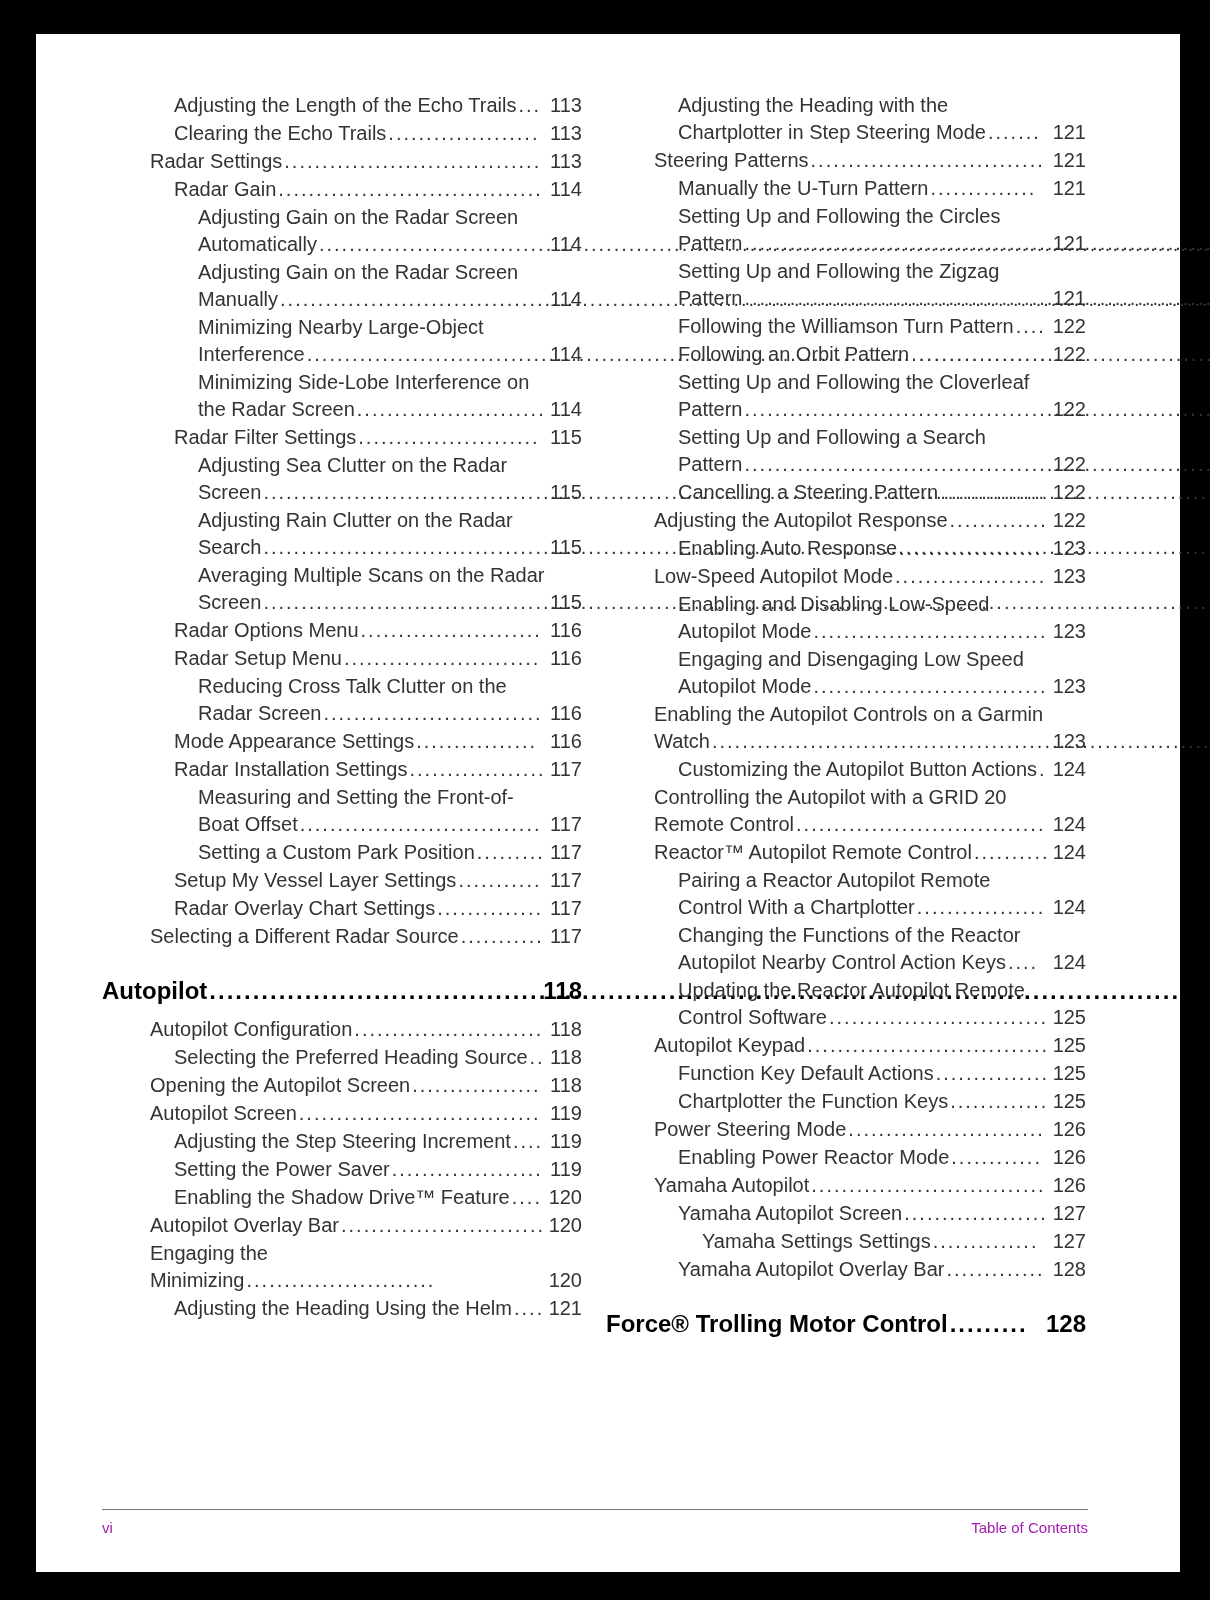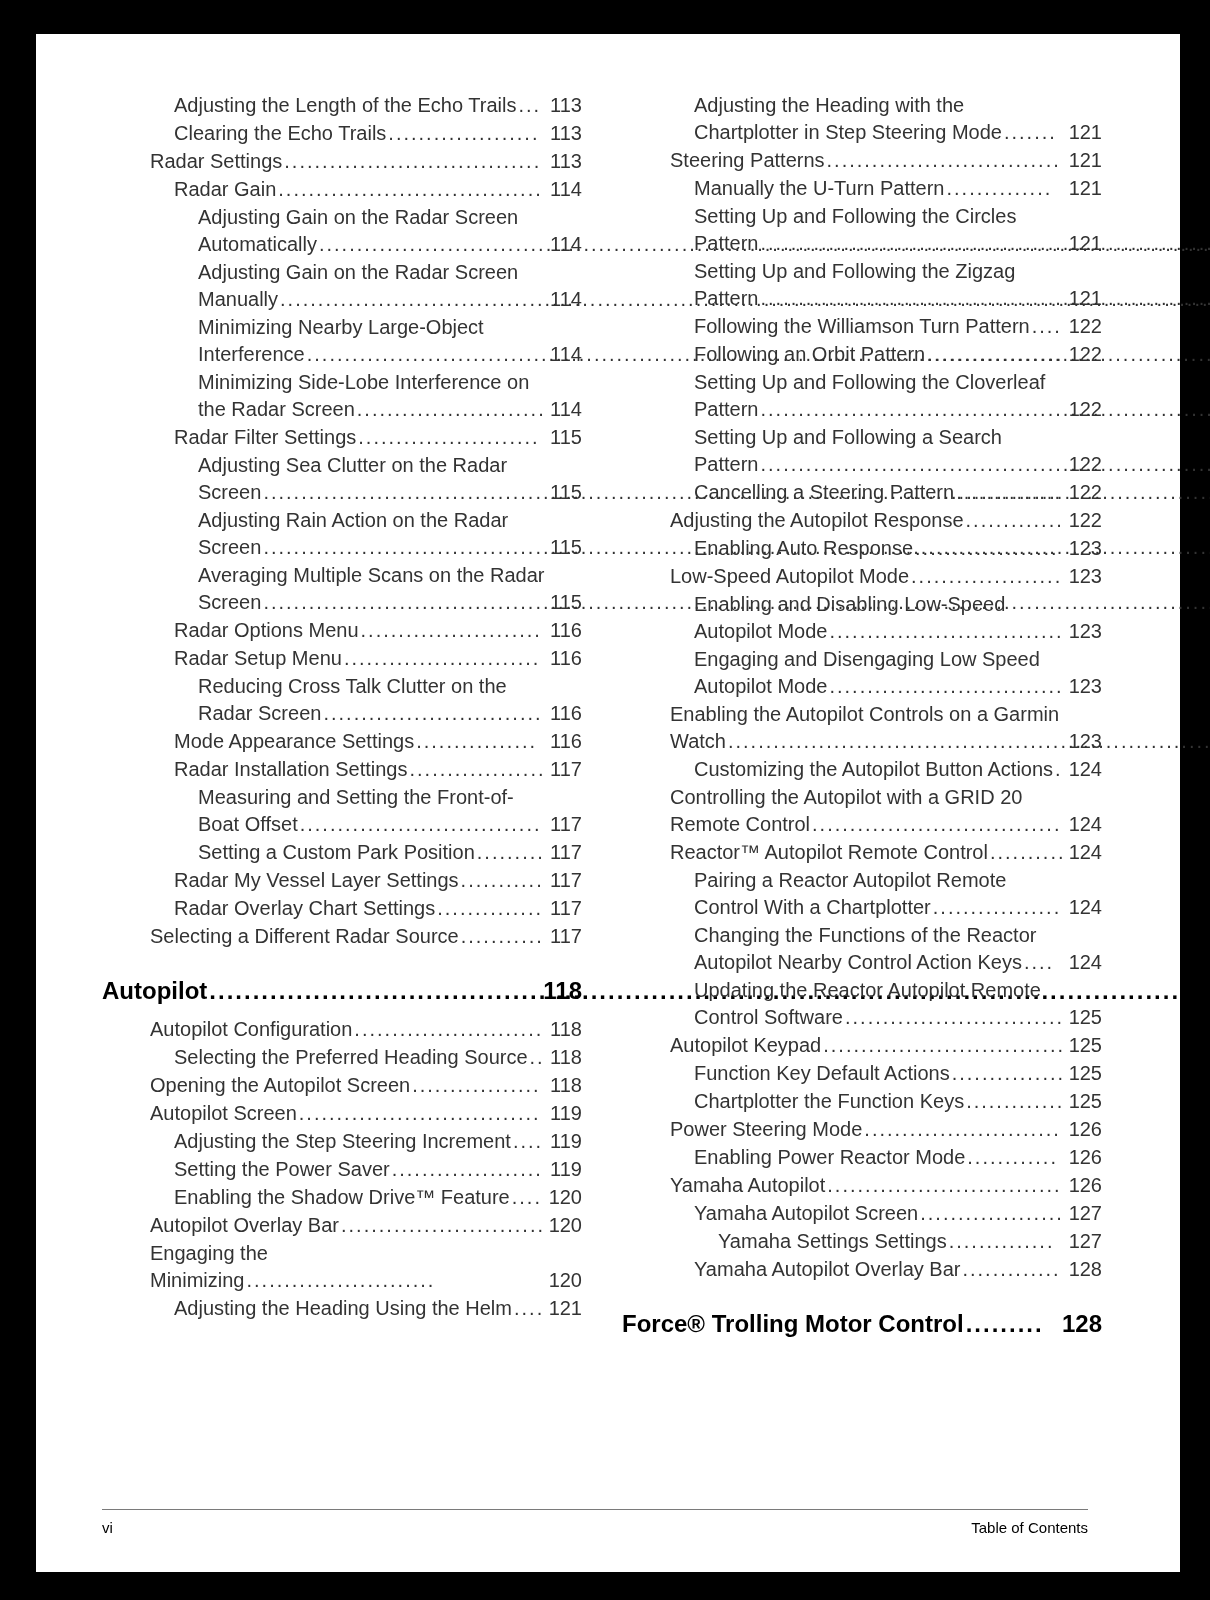--- a/index.html
+++ b/index.html
@@ -20,21 +20,21 @@
     right: 30px;
     bottom: 28px;
     background: #ffffff;
   }
   .content {
     position: absolute;
     top: 58px;
     left: 66px;
     right: 92px;
     display: flex;
-    gap: 40px;
+    gap: 24px;
   }
   .col { width: 480px; }
   .entry {
     position: relative;
     font-size: 20px;
     line-height: 27px;
     color: #333333;
     padding-right: 36px;
     margin-bottom: 1px;
   }
@@ -67,49 +67,49 @@
   .footer {
     position: absolute;
     left: 66px;
     right: 92px;
     bottom: 36px;
     border-top: 1px solid #7a7a7a;
     padding-top: 9px;
     display: flex;
     justify-content: space-between;
     font-size: 15px;
-    color: #000000;
+    color: #a21caf;
   }
 </style>
 </head>
 <body>
 
 <div class="page">
   <div class="content">
     <div class="col">
         <div class="entry lvl-2"><span class="title">Adjusting the Length of the Echo Trails</span><span class="leader">...</span><span class="page-num">113</span></div>
         <div class="entry lvl-2"><span class="title">Clearing the Echo Trails</span><span class="leader">....................</span><span class="page-num">113</span></div>
         <div class="entry lvl-1"><span class="title">Radar Settings</span><span class="leader">..................................</span><span class="page-num">113</span></div>
         <div class="entry lvl-2"><span class="title">Radar Gain</span><span class="leader">...................................</span><span class="page-num">114</span></div>
         <div class="entry lvl-3"><span class="title">Adjusting Gain on the Radar Screen Automatically</span><span class="leader">................................................................................................................................................................</span><span class="page-num">114</span></div>
         <div class="entry lvl-3"><span class="title">Adjusting Gain on the Radar Screen Manually</span><span class="leader">................................................................................................................................................................</span><span class="page-num">114</span></div>
         <div class="entry lvl-3"><span class="title">Minimizing Nearby Large-Object Interference</span><span class="leader">................................................................................................................................................................</span><span class="page-num">114</span></div>
         <div class="entry lvl-3"><span class="title">Minimizing Side-Lobe Interference on the Radar Screen</span><span class="leader">.........................</span><span class="page-num">114</span></div>
         <div class="entry lvl-2"><span class="title">Radar Filter Settings</span><span class="leader">........................</span><span class="page-num">115</span></div>
         <div class="entry lvl-3"><span class="title">Adjusting Sea Clutter on the Radar Screen</span><span class="leader">................................................................................................................................................................</span><span class="page-num">115</span></div>
-        <div class="entry lvl-3"><span class="title">Adjusting Rain Action on the Radar Screen</span><span class="leader">................................................................................................................................................................</span><span class="page-num">115</span></div>
+        <div class="entry lvl-3"><span class="title">Adjusting Rain Clutter on the Radar Search</span><span class="leader">................................................................................................................................................................</span><span class="page-num">115</span></div>
         <div class="entry lvl-3"><span class="title">Averaging Multiple Scans on the Radar Screen</span><span class="leader">................................................................................................................................................................</span><span class="page-num">115</span></div>
         <div class="entry lvl-2"><span class="title">Radar Options Menu</span><span class="leader">........................</span><span class="page-num">116</span></div>
         <div class="entry lvl-2"><span class="title">Radar Setup Menu</span><span class="leader">..........................</span><span class="page-num">116</span></div>
         <div class="entry lvl-3"><span class="title">Reducing Cross Talk Clutter on the Radar Screen</span><span class="leader">.............................</span><span class="page-num">116</span></div>
         <div class="entry lvl-2"><span class="title">Mode Appearance Settings</span><span class="leader">................</span><span class="page-num">116</span></div>
         <div class="entry lvl-2"><span class="title">Radar Installation Settings</span><span class="leader">..................</span><span class="page-num">117</span></div>
         <div class="entry lvl-3"><span class="title">Measuring and Setting the Front-of-Boat Offset</span><span class="leader">................................</span><span class="page-num">117</span></div>
         <div class="entry lvl-3"><span class="title">Setting a Custom Park Position</span><span class="leader">.........</span><span class="page-num">117</span></div>
-        <div class="entry lvl-2"><span class="title">Radar My Vessel Layer Settings</span><span class="leader">...........</span><span class="page-num">117</span></div>
+        <div class="entry lvl-2"><span class="title">Setup My Vessel Layer Settings</span><span class="leader">...........</span><span class="page-num">117</span></div>
         <div class="entry lvl-2"><span class="title">Radar Overlay Chart Settings</span><span class="leader">..............</span><span class="page-num">117</span></div>
         <div class="entry lvl-1"><span class="title">Selecting a Different Radar Source</span><span class="leader">...........</span><span class="page-num">117</span></div>
         <div class="entry heading"><span class="title">Autopilot</span><span class="leader">................................................................................................................................................................</span><span class="page-num">118</span></div>
         <div class="entry lvl-1"><span class="title">Autopilot Configuration</span><span class="leader">.........................</span><span class="page-num">118</span></div>
         <div class="entry lvl-2"><span class="title">Selecting the Preferred Heading Source</span><span class="leader">..</span><span class="page-num">118</span></div>
         <div class="entry lvl-1"><span class="title">Opening the Autopilot Screen</span><span class="leader">.................</span><span class="page-num">118</span></div>
         <div class="entry lvl-1"><span class="title">Autopilot Screen</span><span class="leader">................................</span><span class="page-num">119</span></div>
         <div class="entry lvl-2"><span class="title">Adjusting the Step Steering Increment</span><span class="leader">....</span><span class="page-num">119</span></div>
         <div class="entry lvl-2"><span class="title">Setting the Power Saver</span><span class="leader">....................</span><span class="page-num">119</span></div>
         <div class="entry lvl-2"><span class="title">Enabling the Shadow Drive™ Feature</span><span class="leader">....</span><span class="page-num">120</span></div>

